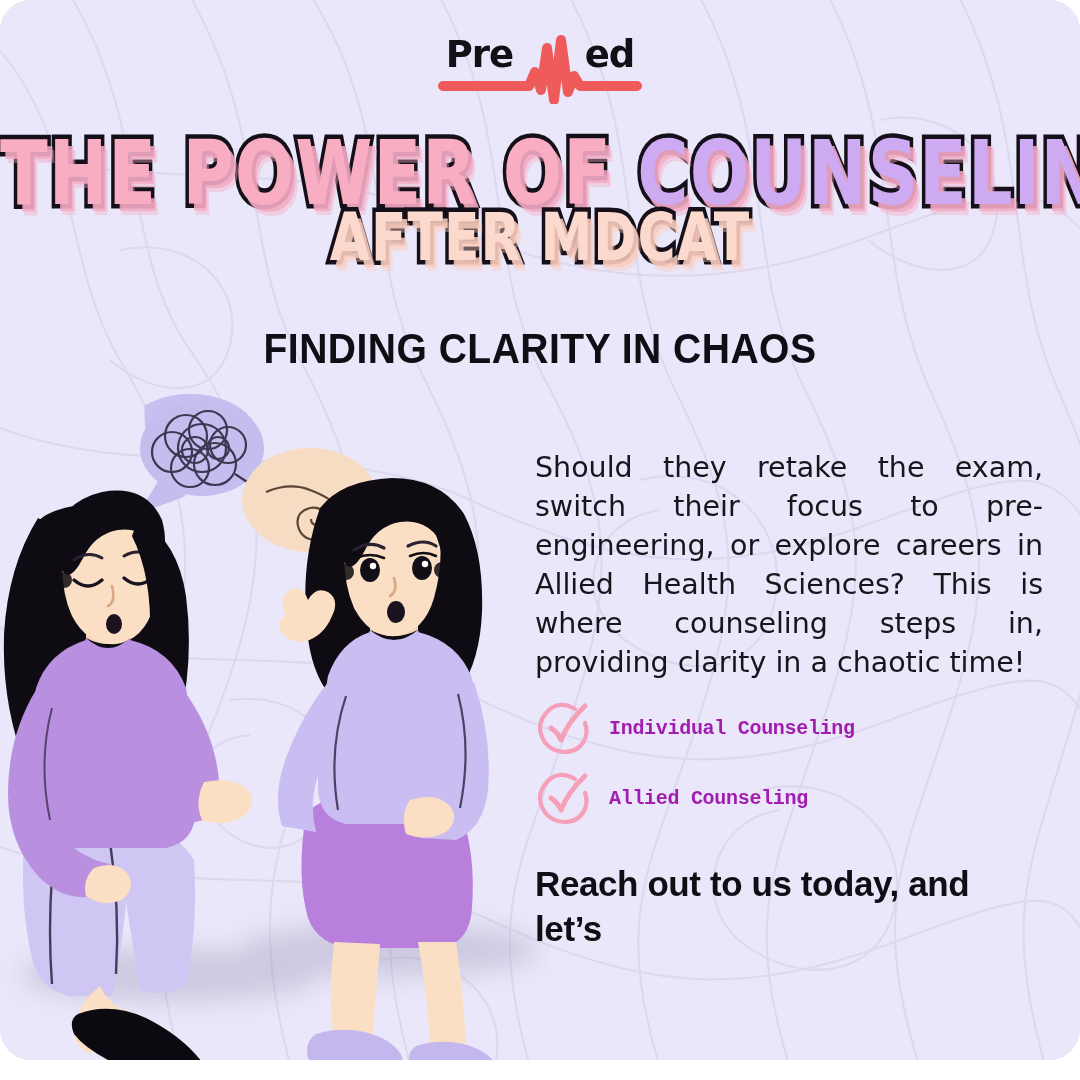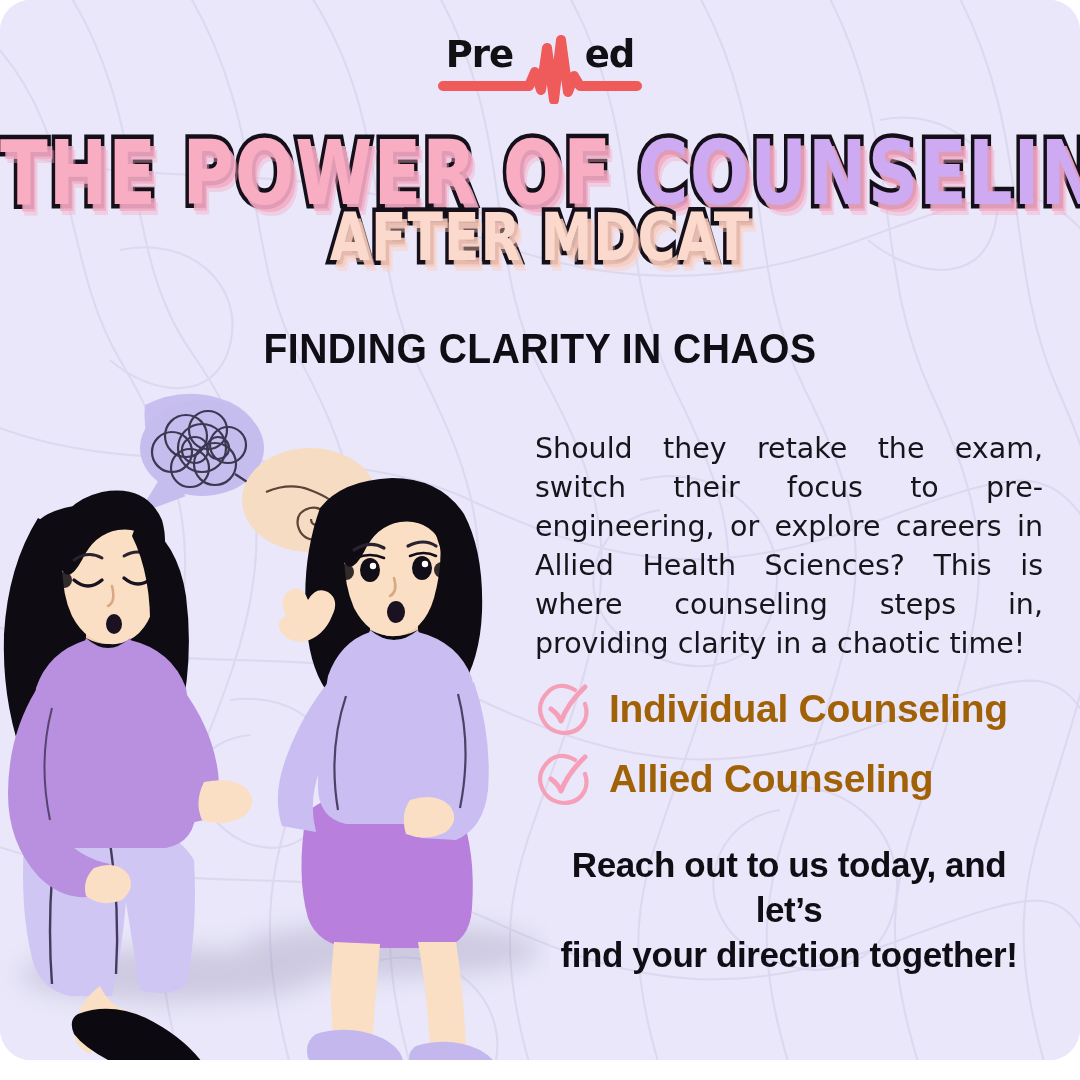--- a/index.html
+++ b/index.html
@@ -101,21 +101,21 @@
     font-size: 42px;
     letter-spacing: 0.5px;
     color: #100e14;
     transform: scaleX(0.93);
   }
 
   
   .right-col {
     position: absolute;
     left: 535px;
-    top: 429px;
+    top: 448px;
     width: 508px;
     z-index: 5;
   }
   .body-copy {
     font-family: "DejaVu Sans", sans-serif;
     font-size: 28.5px;
     line-height: 1.37;
     color: #17151c;
     text-align: justify;
     text-justify: inter-word;
@@ -130,30 +130,30 @@
     gap: 18px;
     margin-bottom: 14px;
   }
   .bullet-icon {
     flex: 0 0 auto;
     width: 56px;
     height: 56px;
     display: block;
   }
   .bullet-label {
-    font-family: Liberation Sans, sans-serif;
-    font-weight: bold;
-    font-size: 39px;
-    color: #a16207;
+    font-family: Liberation Mono, monospace;
+    font-weight: bold;
+    font-size: 20px;
+    color: #a21caf;
     letter-spacing: -0.3px;
     white-space: nowrap;
   }
   .cta {
     margin-top: 36px;
-    text-align: center;
+    text-align: left;
     font-family: "Liberation Sans", sans-serif;
     font-weight: bold;
     font-size: 35px;
     line-height: 1.28;
     color: #100e14;
     letter-spacing: -0.4px;
   }
 
   
   .illustration {
@@ -372,17 +372,16 @@
           <path d="M40 9 Q24 0 13 11 Q1 23 7 37 Q13 51 29 52 Q44 52 50 39 Q53 31 50 23" fill="none" stroke="#f5a0b8" stroke-width="4.2" stroke-linecap="round"></path>
           <path d="M16 28 Q23 33 26 40 Q33 22 50 6" fill="none" stroke="#f5a0b8" stroke-width="5" stroke-linecap="round" stroke-linejoin="round"></path>
         </svg>
         <span class="bullet-label">Allied Counseling</span>
       </div>
 
     </div>
 
     <div class="cta">
       <div>Reach out to us today, and let’s</div>
-      <div>find your direction together!</div>
     </div>
   </div>
 
 </div>
 
 </body></html>

